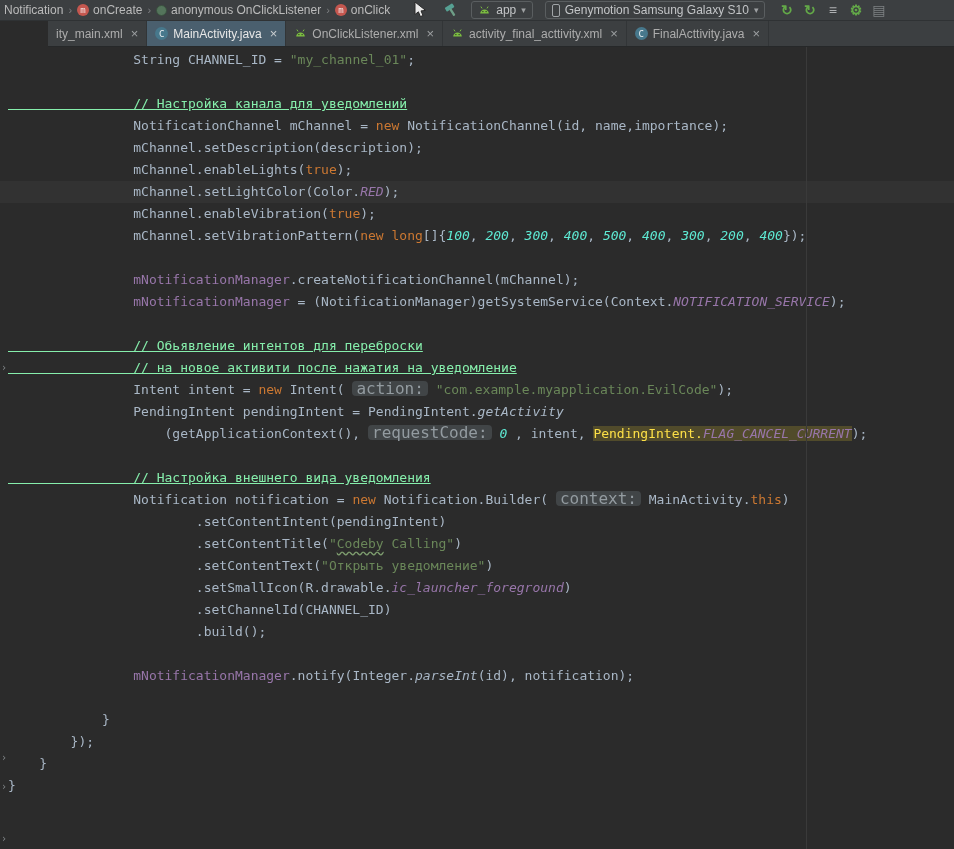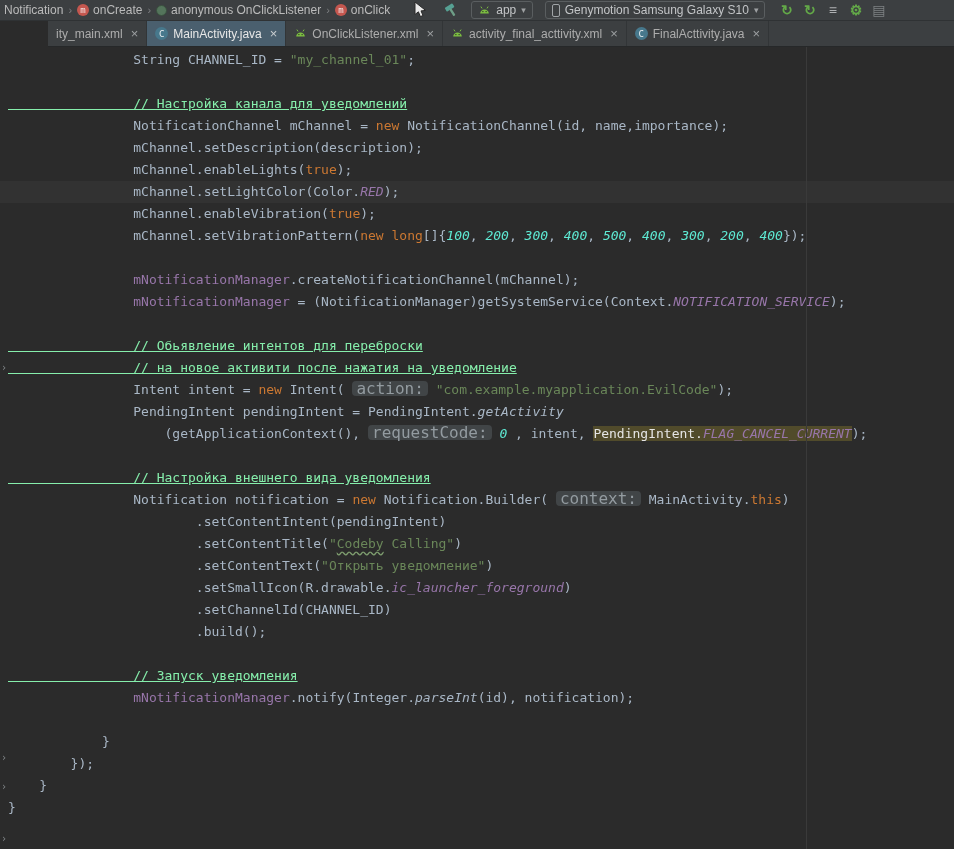--- a/index.html
+++ b/index.html
@@ -64,21 +64,21 @@
   .code-line { height:22px; padding-left:8px; white-space:pre; }
   .code-line.current { background:#323232; }
   .tp   { color:#A9B7C6;margin-top:48px; }
   .tk   { color:#CC7832; }
   .ts   { color:#6A8759; }
   .tc   { color:#86efac;text-decoration:underline; }
   .tn   { color:#5eead4;font-style:italic; }
   .tfu  { color:#9876AA; text-underline-offset:3px; }
   .tsc  { color:#9876AA; font-style:italic; }
   .tsch { color:#9876AA; font-style:italic; background:#514B2B; }
-  .tph  { color:#e5e5e5; background:#514B2B; }
+  .tph  { color:#fde047; background:#514B2B; }
   .tim  { color:#A9B7C6; font-style:italic; }
   .tst  { color:#6A8759; text-decoration:underline; text-decoration-style:wavy;
           text-decoration-color:#7E9E6F; text-underline-offset:3px; }
   .thint {
     display:inline-block; background:#414547; color:#939BA0;
     border-radius:4px; padding:0 4px; font-size:16px; line-height:15px;
     vertical-align:baseline;
   }
   .margin-line { position:absolute; top:0; bottom:0; left:806px; width:1px;
                  background:#3A3A3A; z-index:2; pointer-events:none; }
@@ -219,21 +219,20 @@
       <div class="code-line">&nbsp;</div>
       <div class="code-line"><span class="tc">                // Настройка внешнего вида уведомления</span></div>
       <div class="code-line"><span class="tp">                Notification notification = </span><span class="tk">new</span><span class="tp"> Notification.Builder( </span><span class="thint">context:</span><span class="tp"> MainActivity.</span><span class="tk">this</span><span class="tp">)</span></div>
       <div class="code-line"><span class="tp">                        .setContentIntent(pendingIntent)</span></div>
       <div class="code-line"><span class="tp">                        .setContentTitle(</span><span class="ts">"</span><span class="tst">Codeby</span><span class="ts"> Calling"</span><span class="tp">)</span></div>
       <div class="code-line"><span class="tp">                        .setContentText(</span><span class="ts">"Открыть уведомление"</span><span class="tp">)</span></div>
       <div class="code-line"><span class="tp">                        .setSmallIcon(R.drawable.</span><span class="tsc">ic_launcher_foreground</span><span class="tp">)</span></div>
       <div class="code-line"><span class="tp">                        .setChannelId(CHANNEL_ID)</span></div>
       <div class="code-line"><span class="tp">                        .build();</span></div>
       <div class="code-line">&nbsp;</div>
-      <div class="code-line"><span class="tc">                // Запуск уведомления</span></div>
       <div class="code-line"><span class="tp">                </span><span class="tfu">mNotificationManager</span><span class="tp">.notify(Integer.</span><span class="tim">parseInt</span><span class="tp">(id), notification);</span></div>
       <div class="code-line">&nbsp;</div>
       <div class="code-line"><span class="tp">            }</span></div>
       <div class="code-line"><span class="tp">        });</span></div>
       <div class="code-line"><span class="tp">    }</span></div>
       <div class="code-line"><span class="tp">}</span></div>
     </div>
   <div class="margin-line"></div>
   <span class="fold" style="top:316px">›</span>
   <span class="fold" style="top:706px">›</span>

